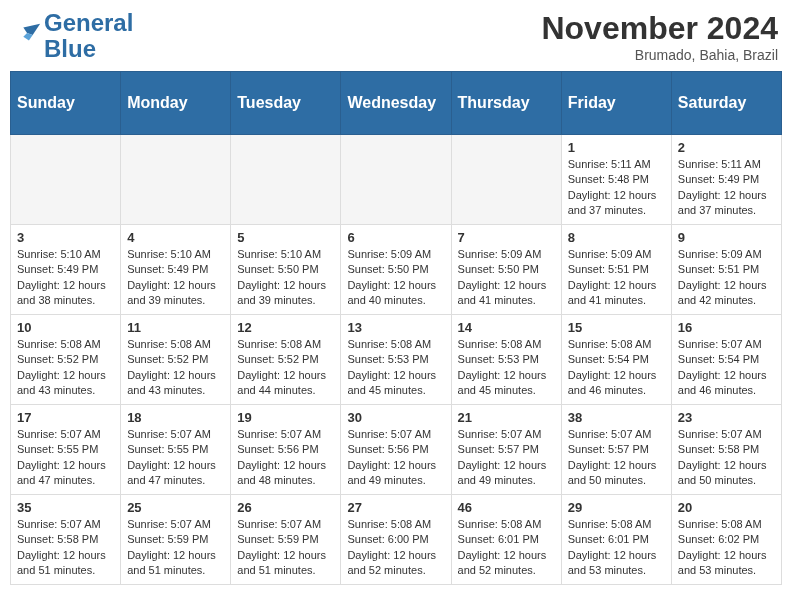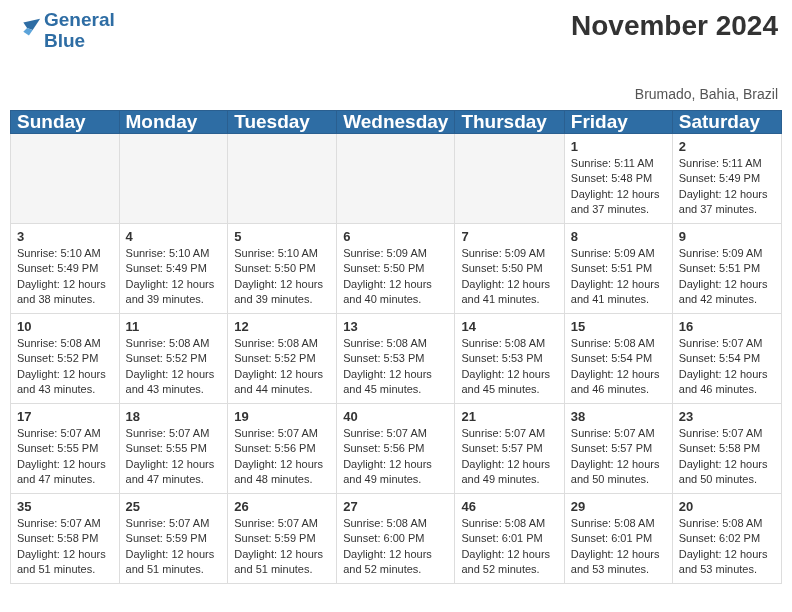--- a/index.html
+++ b/index.html
@@ -16,56 +16,55 @@
       align-items: flex-start;
       margin-bottom: 8px;
       padding: 0 4px;
     }
     .logo {
       display: flex;
       align-items: center;
       gap: 2px;
     }
     .logo-text {
-      font-size: 19px;
+      font-size: 24px;
       font-weight: bold;
       color: #333;
       line-height: 1.1;
     }
     .logo-text span {
       color: #2e6da4;
     }
     .logo-bird {
       width: 28px;
       height: 28px;
     }
     .title-block {
       text-align: right;
     }
     .month-title {
-      font-size: 28px;
+      font-size: 32px;
       font-weight: bold;
       color: #333;
     }
     .location {
       font-size: 14px;
       color: #555;
-      margin-top: 44px;
     }
     .calendar {
       width: 100%;
       border-collapse: collapse;
       border: 1px solid #ccc;
     }
     .calendar th {
       background-color: #2e6da4;
       color: #fff;
       text-align: left;
-      padding: 0 6px;
-      font-size: 19px;
+      padding: 22px 6px;
+      font-size: 16px;
       border: 1px solid #2a5f90;
     }
     .calendar td {
       vertical-align: top;
       padding: 5px 6px;
       border: 1px solid #ddd;
       width: 110px;
       min-height: 80px;
       background: #fff;
       font-size: 11px;
@@ -266,21 +265,21 @@
 and 47 minutes.</div>
         </td>
         <td>
           <div class="day-num">19</div>
           <div class="day-info" style="white-space: pre-line;">Sunrise: 5:07 AM
 Sunset: 5:56 PM
 Daylight: 12 hours
 and 48 minutes.</div>
         </td>
         <td>
-          <div class="day-num">40</div>
+          <div class="day-num">30</div>
           <div class="day-info" style="white-space: pre-line;">Sunrise: 5:07 AM
 Sunset: 5:56 PM
 Daylight: 12 hours
 and 49 minutes.</div>
         </td>
         <td>
           <div class="day-num">21</div>
           <div class="day-info" style="white-space: pre-line;">Sunrise: 5:07 AM
 Sunset: 5:57 PM
 Daylight: 12 hours

